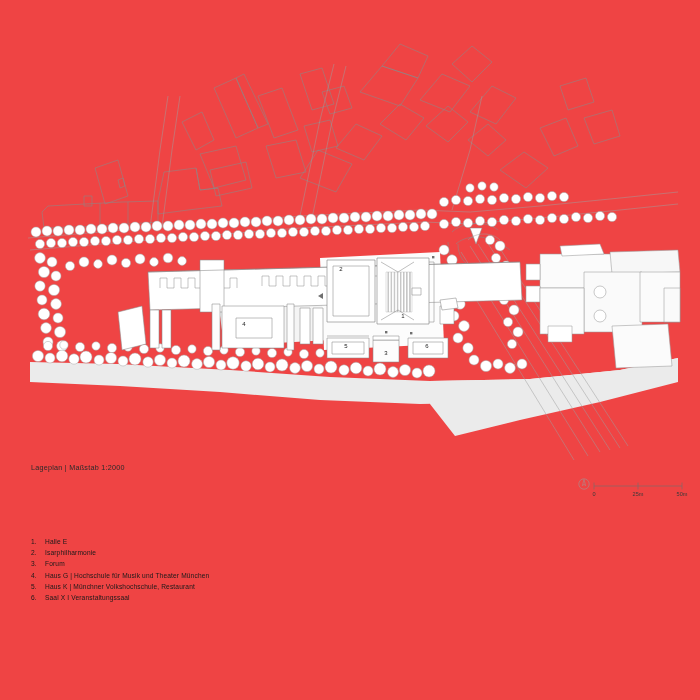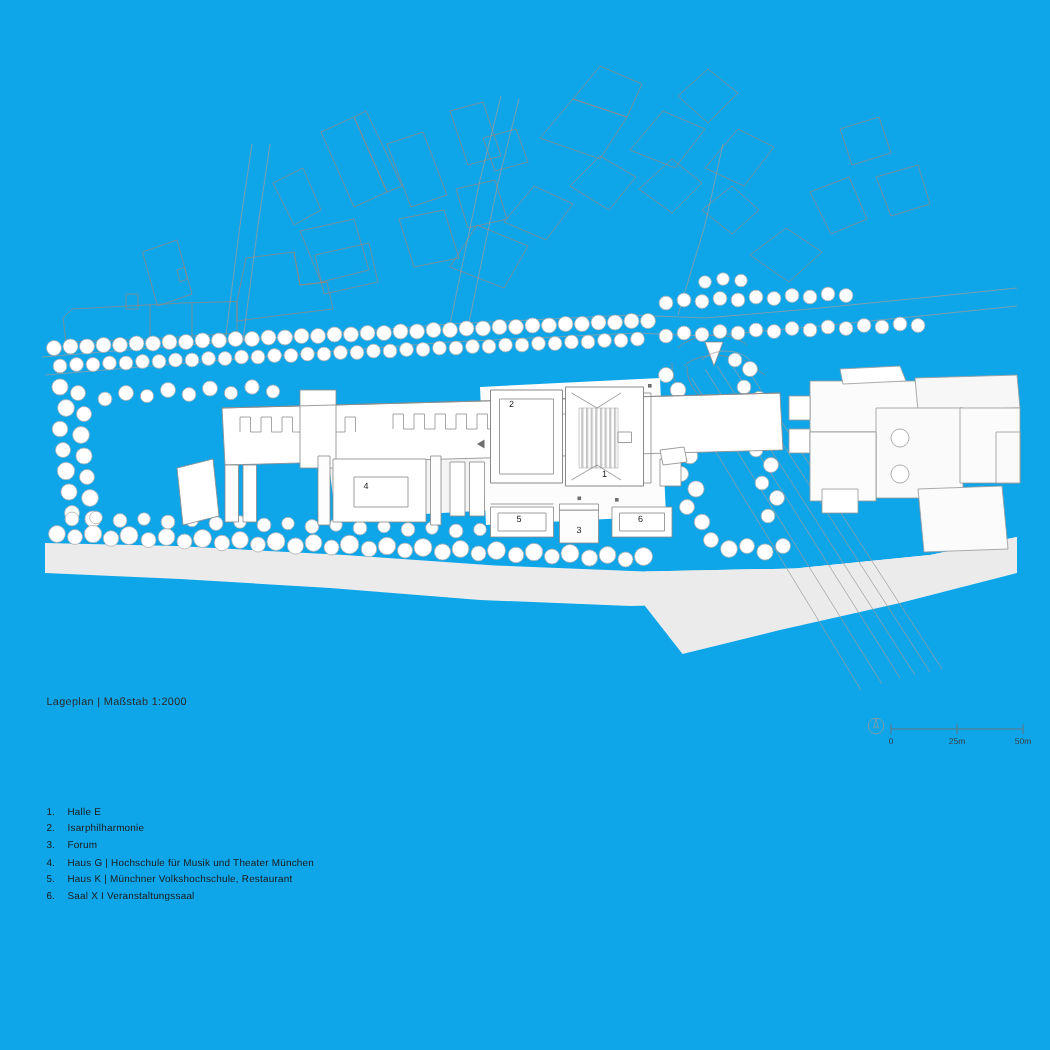--- a/index.html
+++ b/index.html
@@ -3,21 +3,21 @@
 <meta charset="utf-8">
 <title>Lageplan</title>
 <style>
   html,body{margin:0;padding:0;background:#ffffff;}
   body{
     width:700px;height:700px;position:relative;overflow:hidden;
     font-family:"Liberation Sans","DejaVu Sans",sans-serif;
     color:#1a1a1a;
     -webkit-font-smoothing:antialiased;
   }
-  #sheet{position:absolute;inset:0;background:#0ea5e9;}
+  #sheet{position:absolute;inset:0;background:#ef4444;}
 
   
   #plan-svg{position:absolute;left:0;top:0;width:700px;height:470px;display:block;}
 
   
   #caption{
     position:absolute;left:31px;top:463px;
     font-size:7.2px;letter-spacing:.25px;color:#2a2a2a;white-space:nowrap;
   }
 

